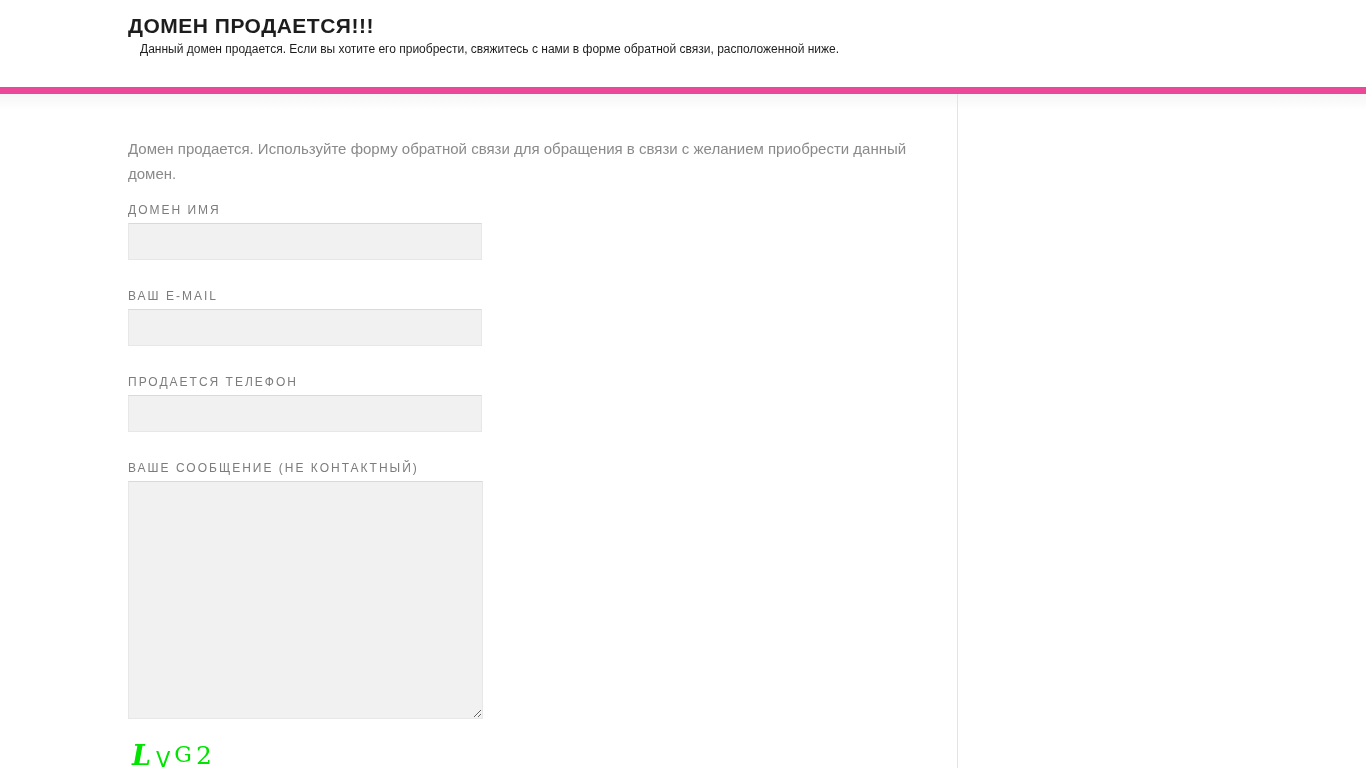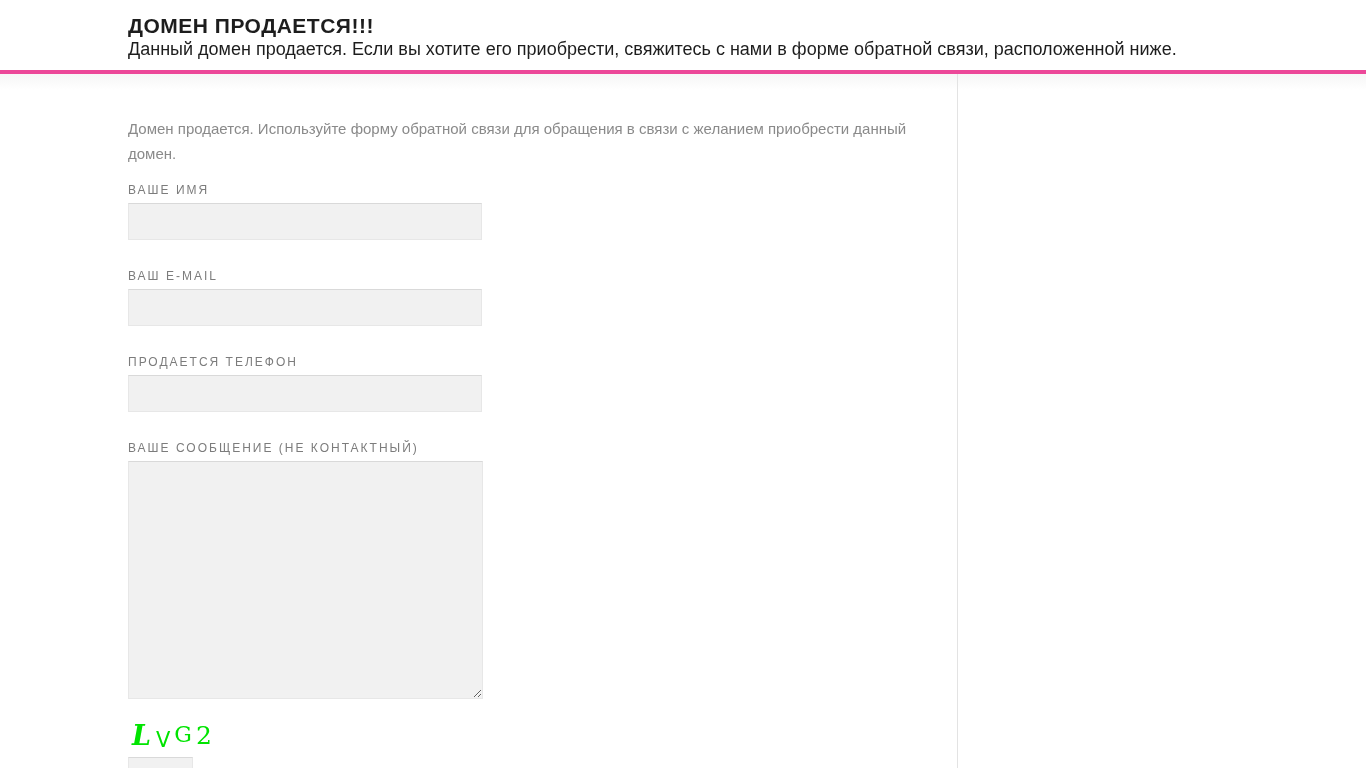--- a/index.html
+++ b/index.html
@@ -8,36 +8,36 @@
     padding: 0;
     width: 1366px;
     height: 768px;
     overflow: hidden;
     background: #ffffff;
     font-family: "Liberation Sans", sans-serif;
   }
 
   
   .site-header {
-    height: 74px;
+    height: 94px;
     padding: 13px 0 0 128px;
     background: #ffffff;
-    border-bottom: 4px solid #ec4899;
+    border-bottom: 7px solid #ec4899;
   }
   .site-title {
     margin: 0;
     font-size: 21px;
     line-height: 26px;
     font-weight: bold;
     color: #1d1d1d;
     letter-spacing: 0.5px;
   }
   .site-tagline {
-    margin: 2px 0 0 0;
-    font-size: 18px;
+    margin: 2px 0 0 12px;
+    font-size: 12px;
     line-height: 16px;
     color: #1d1d1d;
   }
 
   
   .layout {
     display: flex;
     height: 694px;
     background: linear-gradient(to bottom, #f6f6f6 0px, #ffffff 16px);
   }
@@ -167,21 +167,21 @@
   <p class="site-tagline">Данный домен продается. Если вы хотите его приобрести, свяжитесь с нами в форме обратной связи, расположенной ниже.</p>
 </header>
 
 <div class="layout">
 
   <main class="main-col">
     <p class="intro-text">Домен продается. Используйте форму обратной связи для обращения в связи с желанием приобрести данный домен.</p>
 
     <form>
 
-      <label class="field-label">ВАШЕ ИМЯ</label>
+      <label class="field-label">ДОМЕН ИМЯ</label>
       <input type="text" class="text-field" value="" style="">
 
       <label class="field-label">ВАШ E-MAIL</label>
       <input type="text" class="text-field" value="" style="">
 
       <label class="field-label">ПРОДАЕТСЯ ТЕЛЕФОН</label>
       <input type="text" class="text-field" value="" style="">
 
       <label class="field-label">ВАШЕ СООБЩЕНИЕ (НЕ КОНТАКТНЫЙ)</label>
       <textarea class="message-field" style=""></textarea>

